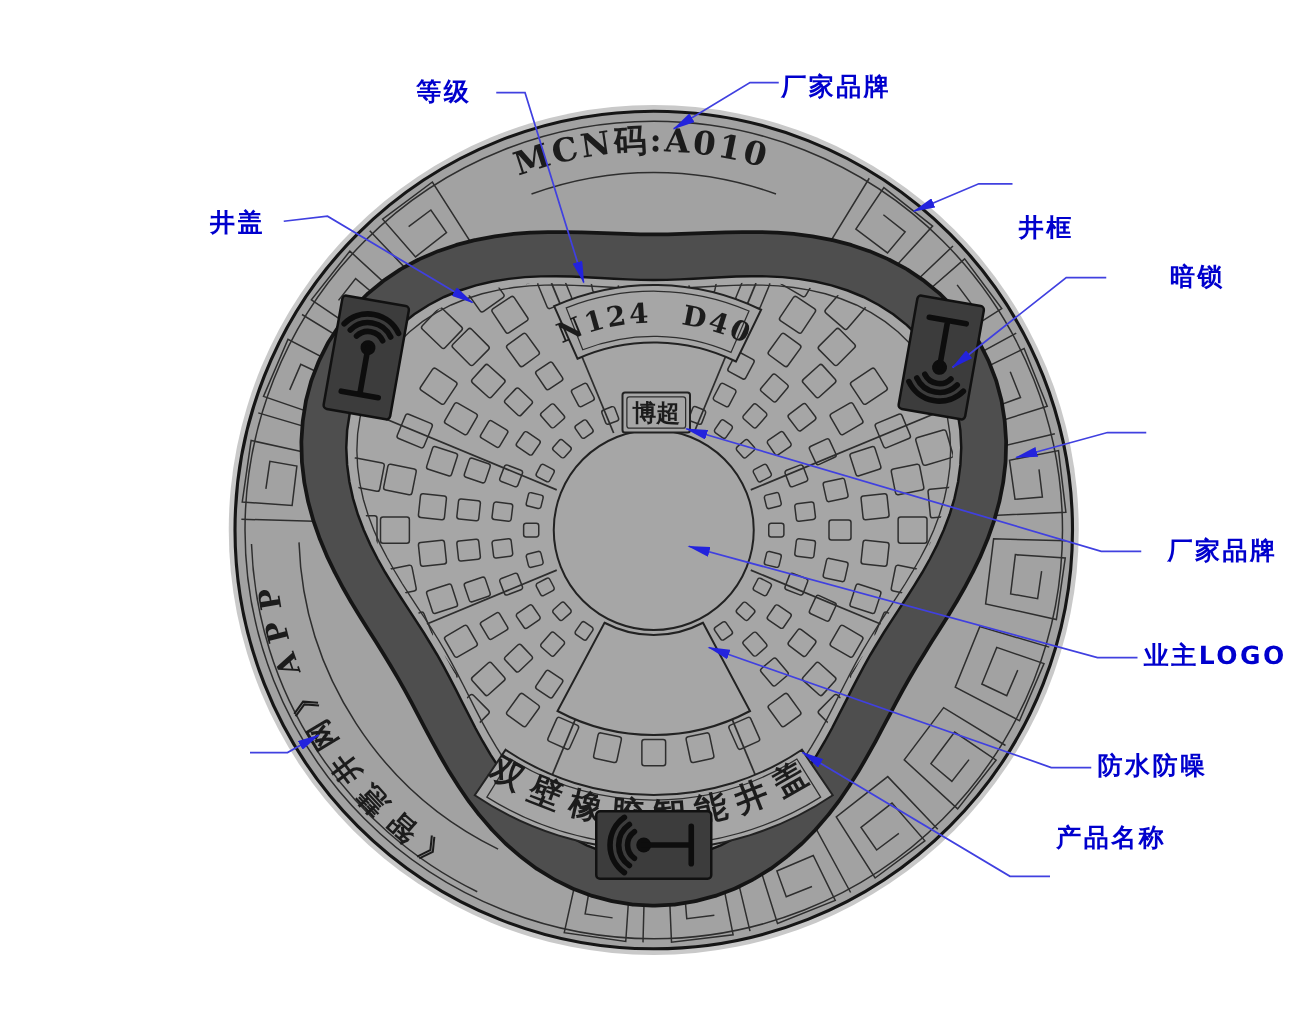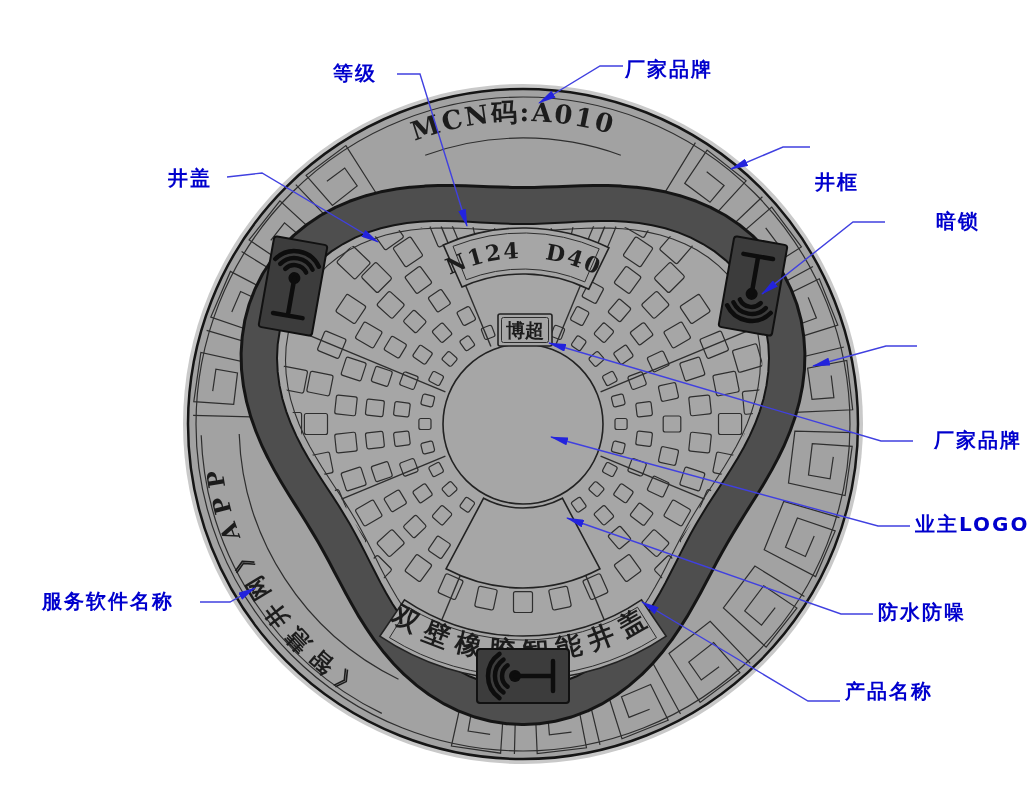--- a/index.html
+++ b/index.html
@@ -285,15 +285,14 @@
   </svg>
 
   <div class="lbl" style="left:333px;top:60px;">等级</div>
   <div class="lbl" style="left:625px;top:56px;">厂家品牌</div>
   <div class="lbl" style="left:815px;top:133px;margin-top:36px;">井框</div>
   <div class="lbl" style="left:168px;top:165px;">井盖</div>
   <div class="lbl" style="left:936px;top:208px;">暗锁</div>
   <div class="lbl" style="left:886px;top:427px;margin-left:48px;">厂家品牌</div>
   <div class="lbl" style="left:915px;top:511px;">业主LOGO</div>
   <div class="lbl" style="left:878px;top:599px;">防水防噪</div>
-  <div class="lbl" style="left:845px;top:678px;">产品名称</div>
-  <div class="lbl" style="left:42px;top:588px;">服务软件名称</div>
+  <div class="lbl" style="left:845px;top:657px;">产品名称</div>
 </div>
 
 </body></html>

